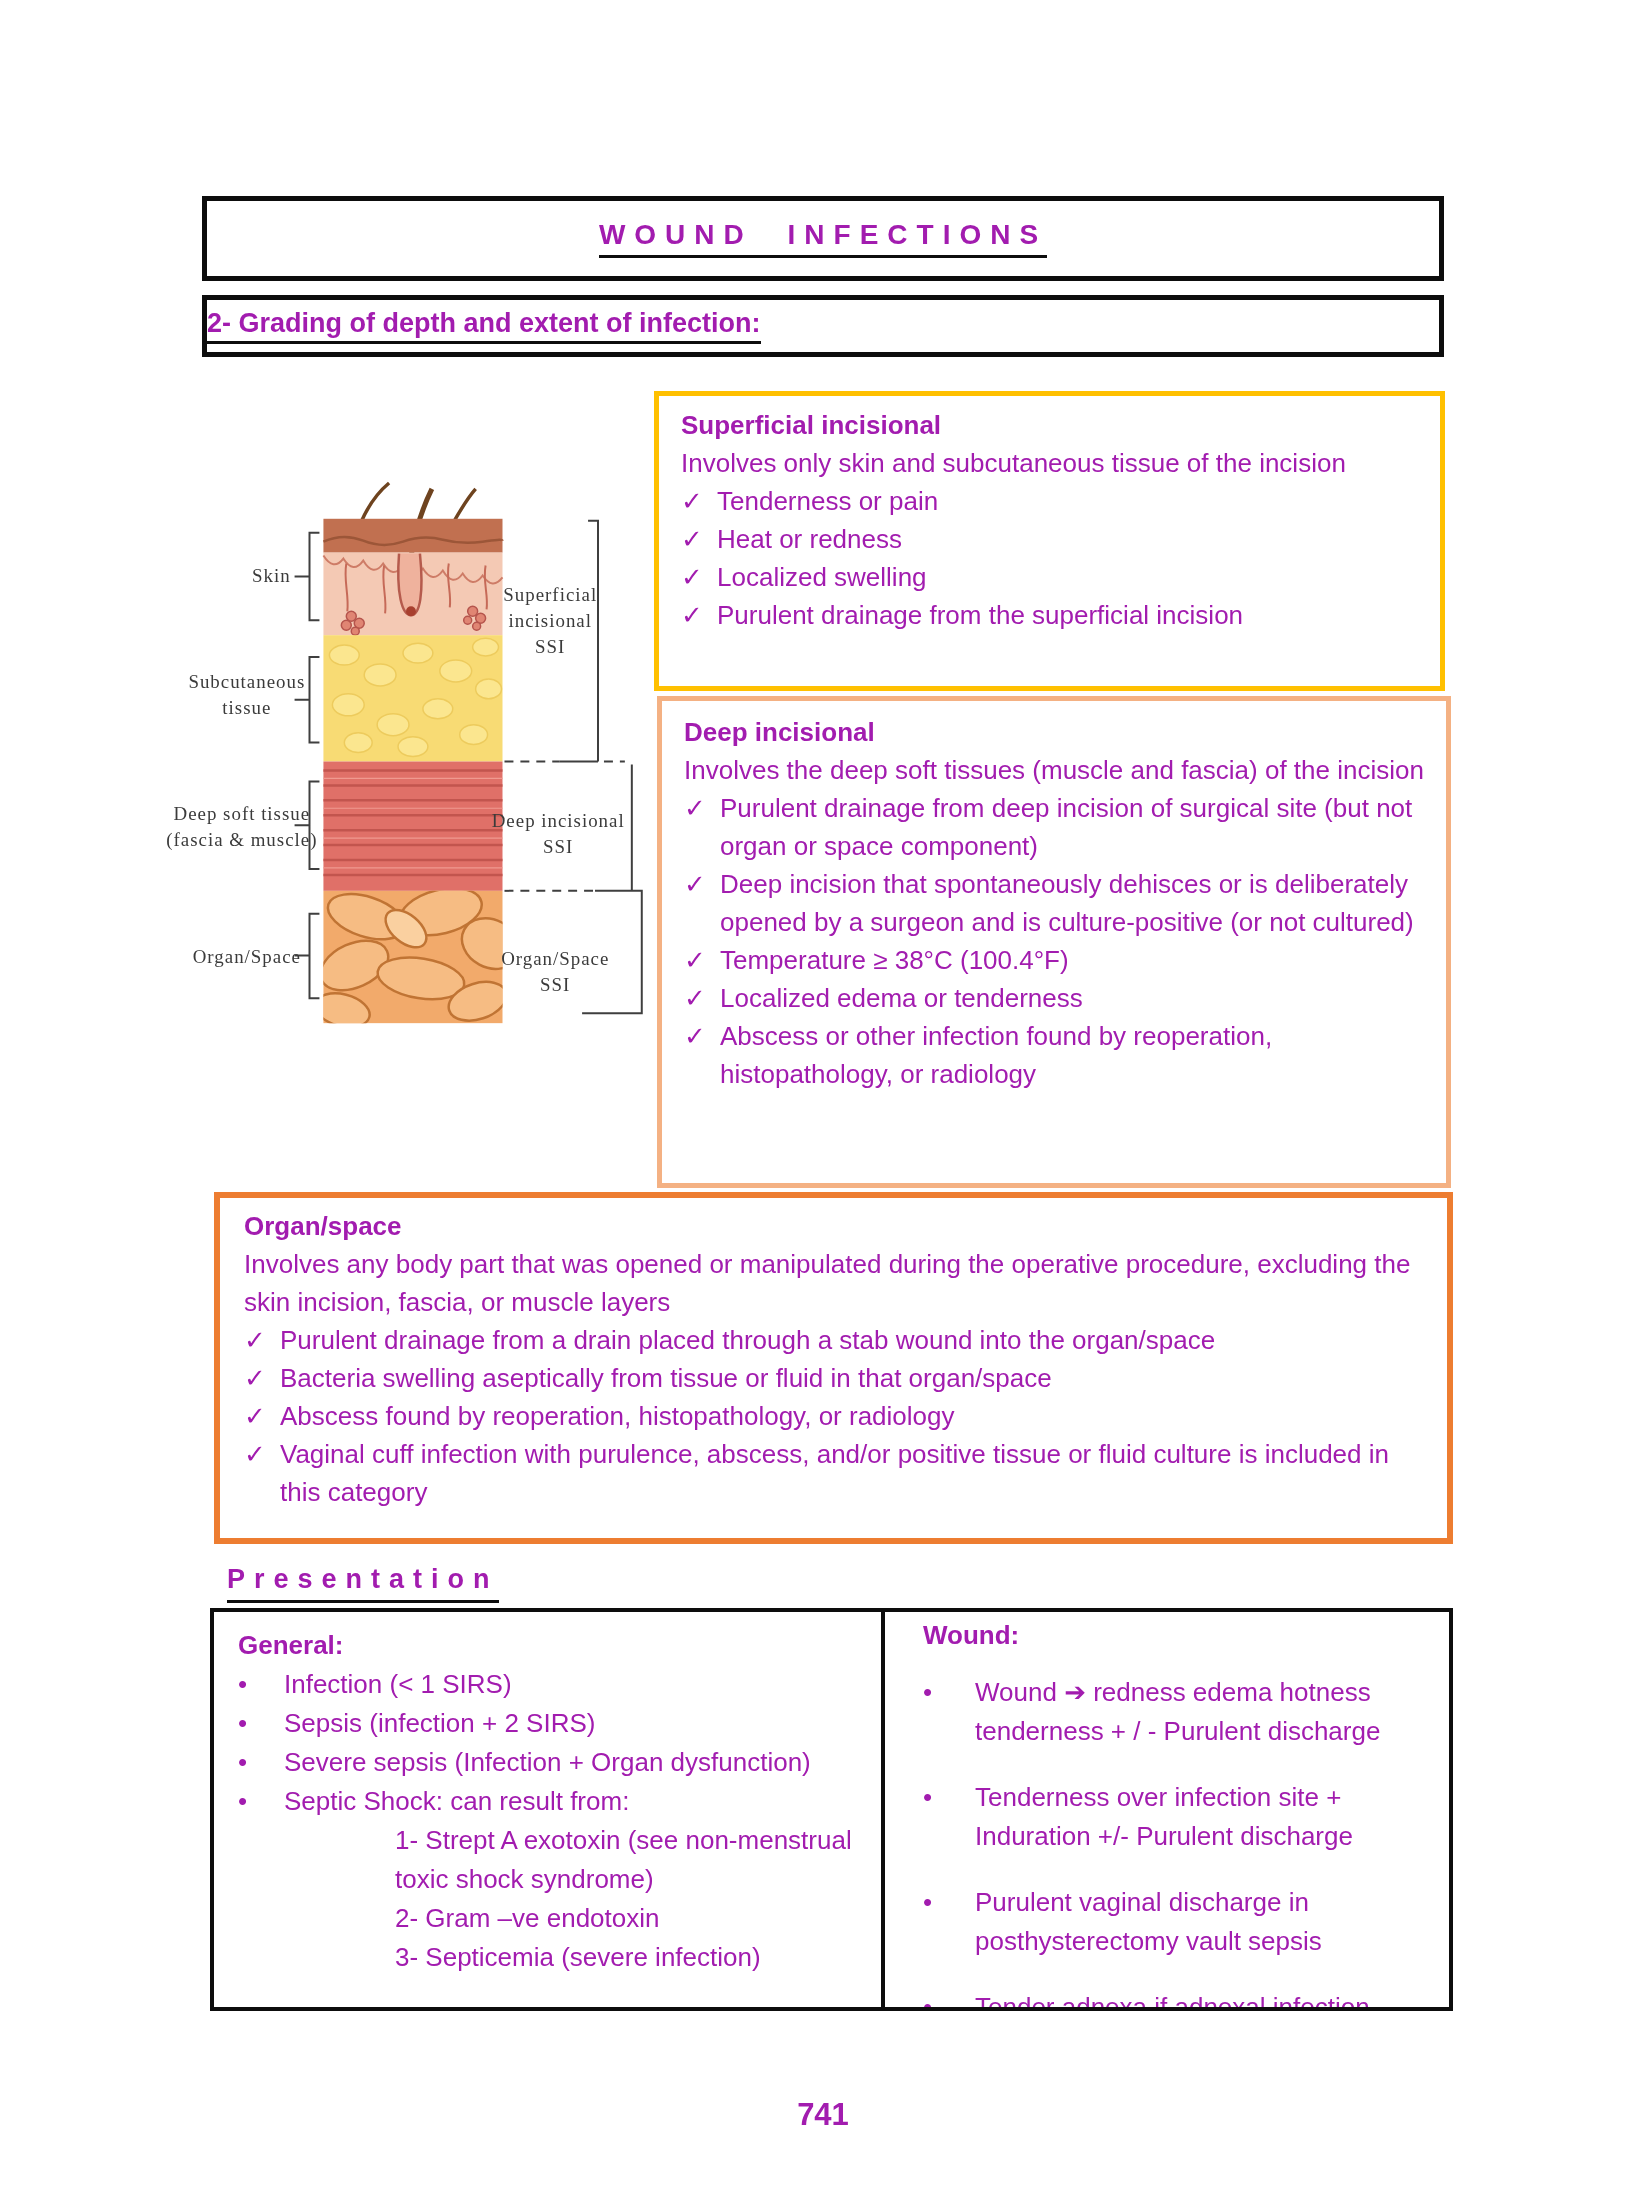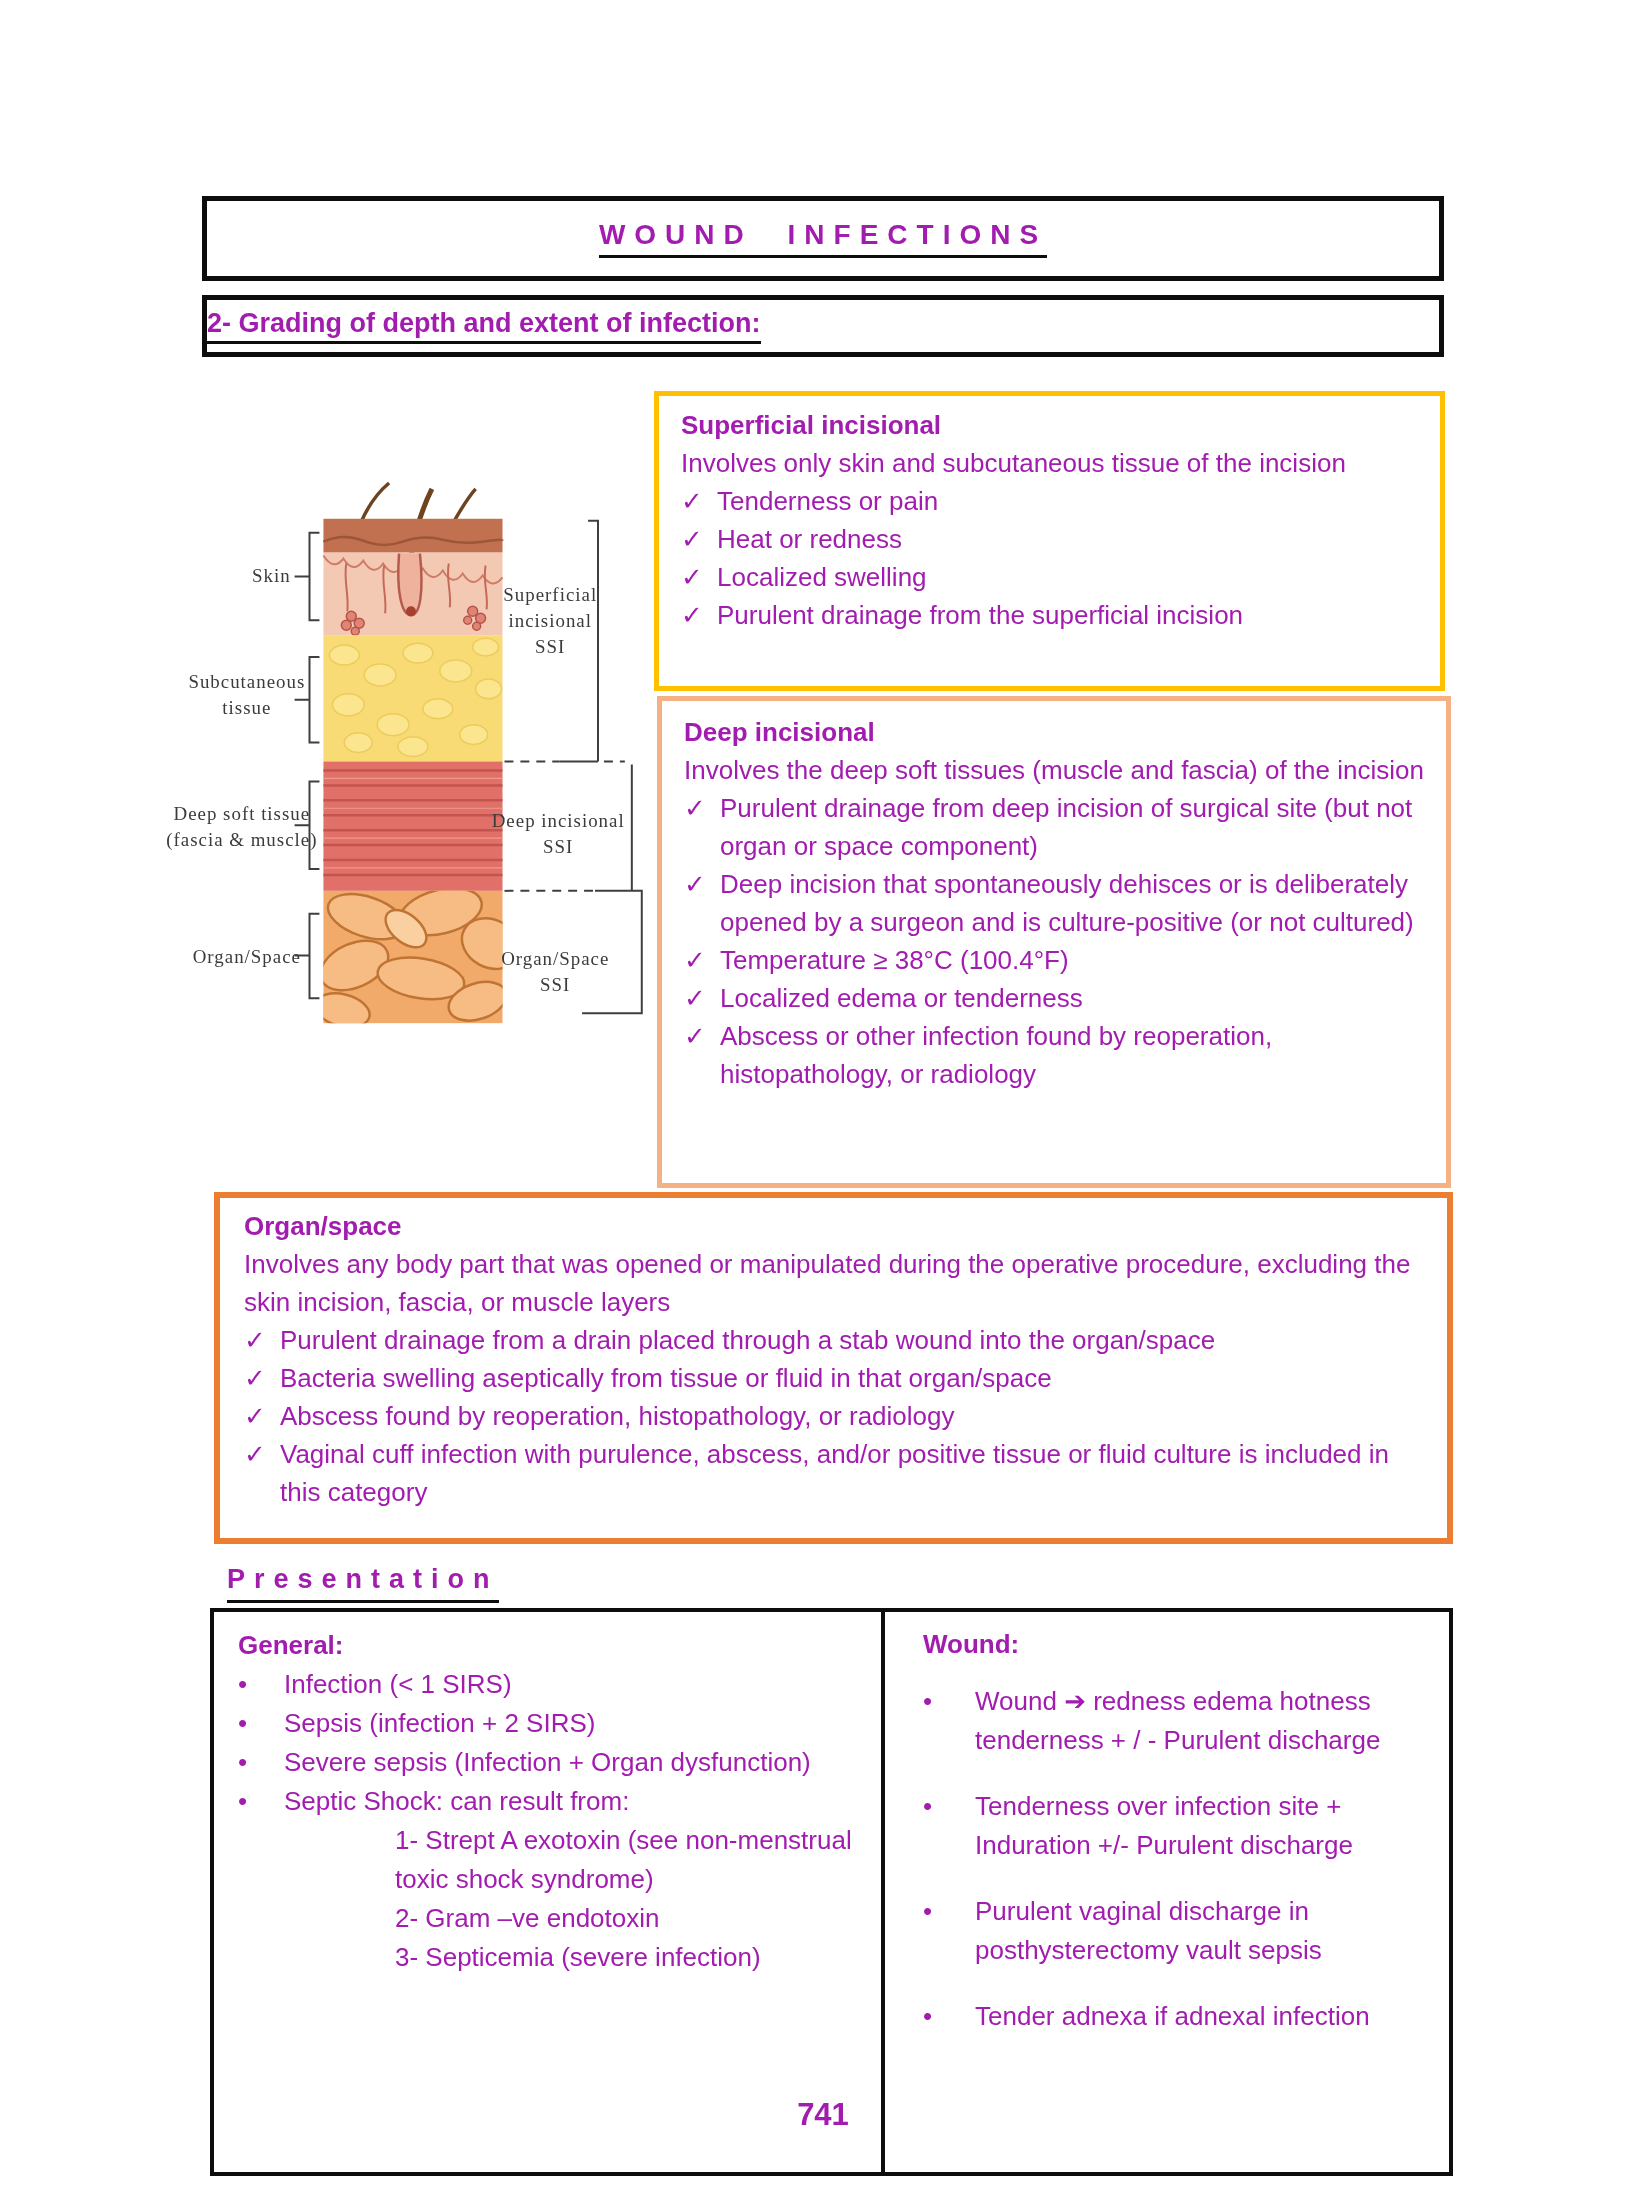--- a/index.html
+++ b/index.html
@@ -36,27 +36,27 @@
   .bracket{stroke:#3f3f3f; stroke-width:2; fill:none;}
   .bracket-dash{stroke:#3f3f3f; stroke-width:2; fill:none; stroke-dasharray:9 7;}
 
   
   .presentation-heading{position:absolute; left:227px; top:1564px;}
   .presentation-heading span{
     font-weight:bold; font-size:27px; letter-spacing:9px;
     border-bottom:3px solid #0d0d0d; padding-bottom:6px;
   }
   .ptable{
-    position:absolute; left:210px; top:1608px; width:1243px; height:568px;
+    position:absolute; left:210px; top:1608px; width:1243px; height:403px;
     box-sizing:border-box; border:4px solid #0d0d0d; display:flex; overflow:hidden;
     font-size:26px; line-height:39px;
   }
   .pcol{box-sizing:border-box;}
   .pcol.left{width:671px; border-right:4px solid #0d0d0d; padding:14px 18px 8px 24px;}
-  .pcol.right{flex:1; padding:13px 20px 8px 38px;}
+  .pcol.right{flex:1; padding:4px 20px 8px 38px;}
   .col-title{font-weight:bold;}
   .pcol.right .col-title{margin-bottom:18px;}
   .bullet{display:flex;}
   .bullet .dot{flex:0 0 46px;}
   .pcol.right .bullet{margin-bottom:27px;}
   .pcol.right .bullet .dot{flex:0 0 52px;}
   .subitem{margin-left:157px;}
 
   .page-number{position:absolute; left:0; top:2097px; width:100%; text-align:center;
     font-weight:bold; font-size:31px;}

